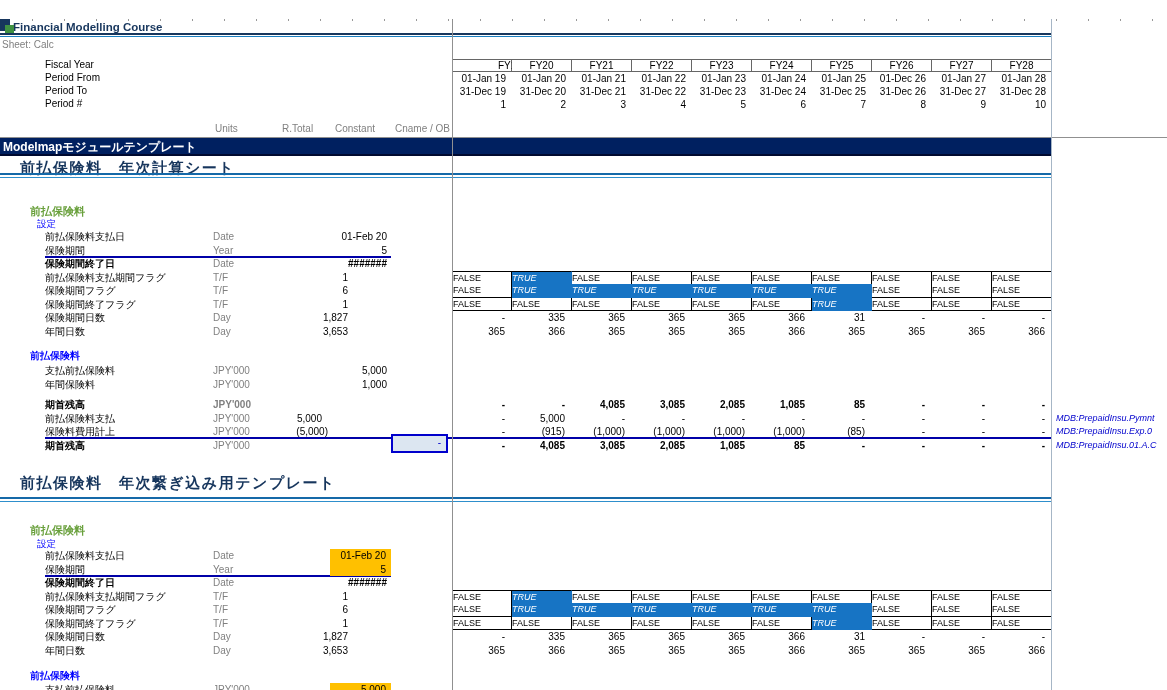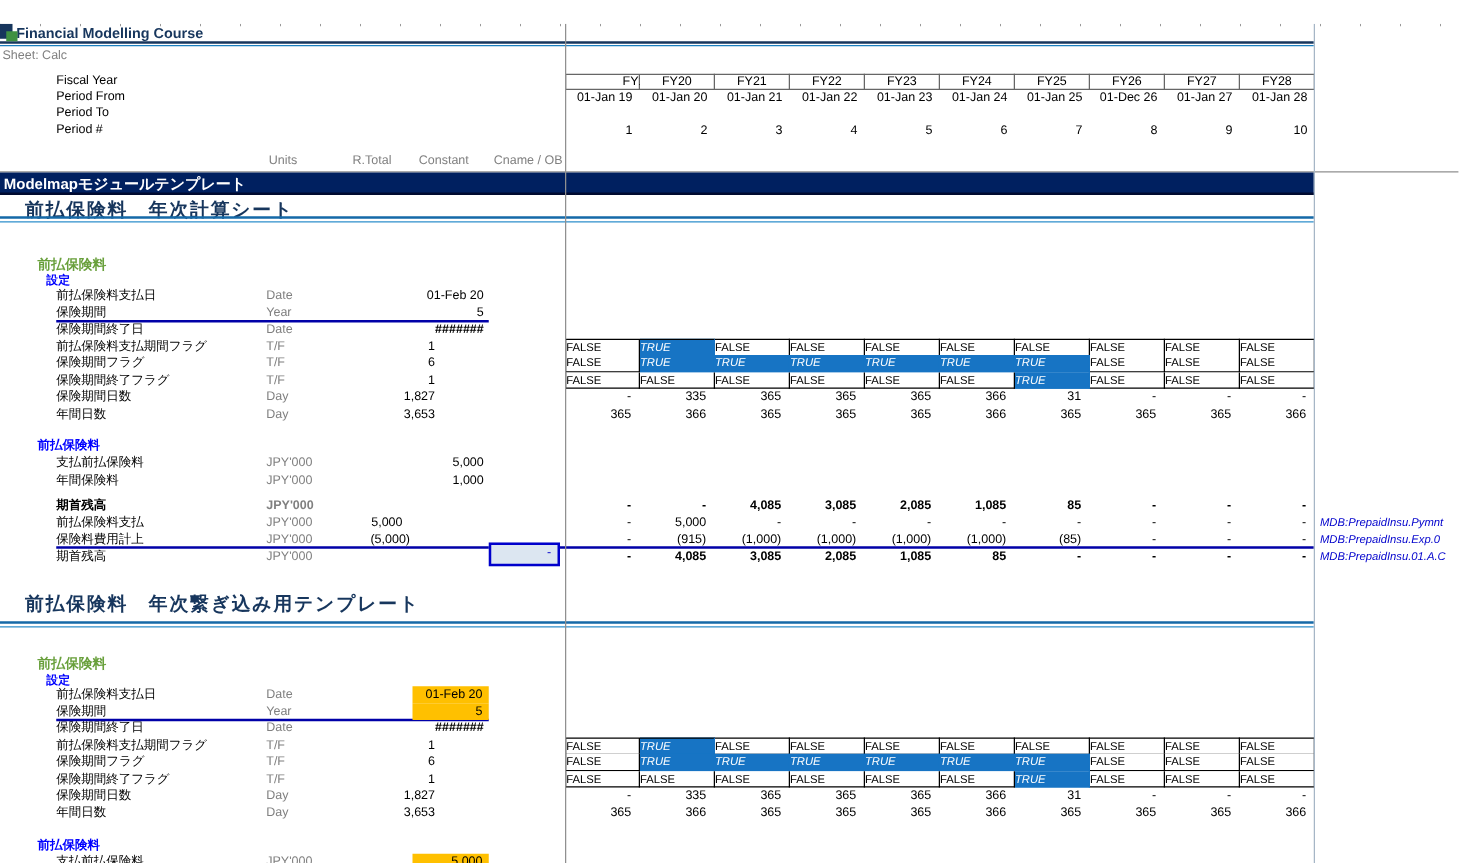--- a/index.html
+++ b/index.html
@@ -29,25 +29,25 @@
     color:#fff;font-weight:bold;font-size:12px;line-height:18px;padding-left:3px;box-sizing:border-box;
     border-bottom:2px solid #000A30;z-index:3;}
   .sectitle{position:absolute;left:20px;font-weight:bold;color:#17365D;font-size:15px;letter-spacing:1.5px;white-space:nowrap;}
   .dbl{position:absolute;left:0;width:1051px;height:5px;border-top:2px solid #1569A8;border-bottom:1px solid #2E8FCC;box-sizing:border-box;}
   
   .vline{position:absolute;top:0;bottom:0;width:1px;background:#909090;z-index:4;}
   #vline-right{background:#A6B6C6;}
   
   .ghead{position:absolute;left:30px;font-weight:bold;color:var(--c-green,#69A03C);font-size:11px;white-space:nowrap;}
   .bhead{position:absolute;left:30px;font-weight:bold;color:var(--c-blue,#0000FF);font-size:10px;white-space:nowrap;}
-  .shead{position:absolute;left:37px;font-weight:bold;color:var(--c-blue,#0000FF);font-size:9.5px;white-space:nowrap;}
+  .shead{position:absolute;left:37px;font-weight:normal;color:var(--c-blue,#0000FF);font-size:9.5px;white-space:nowrap;}
   
   .row{position:absolute;left:0;width:1167px;height:13.5px;line-height:13.5px;}
   .lbl{position:absolute;left:45px;white-space:nowrap;}
-  .lbl.b{font-weight:normal;text-align:center;}
+  .lbl.b{font-weight:bold;text-align:center;}
   .unit{position:absolute;left:213px;color:#808080;white-space:nowrap;}
   .rt{position:absolute;right:819px;white-space:nowrap;}
   .rt.money{right:845px;}
   .rt.money.neg{right:839px;}
   .konst{position:absolute;right:780px;white-space:nowrap;}
   .konst.b{font-weight:bold;}
   .okonst{position:absolute;left:330px;width:61px;top:0;height:13.5px;background:var(--c-orange,#FFC000);
     text-align:right;padding-right:5px;box-sizing:border-box;z-index:2;}
   .rule-under{position:absolute;left:45px;width:346px;bottom:-1px;height:2px;background:#0000A8;z-index:1;}
   .topline{position:absolute;left:45px;width:1006px;top:-1.5px;height:1.5px;background:#0000A8;}
@@ -96,20 +96,32 @@
       <div class="fyval">01-Jan 20</div>
       <div class="fyval">01-Jan 21</div>
       <div class="fyval">01-Jan 22</div>
       <div class="fyval">01-Jan 23</div>
       <div class="fyval">01-Jan 24</div>
       <div class="fyval">01-Jan 25</div>
       <div class="fyval">01-Dec 26</div>
       <div class="fyval">01-Jan 27</div>
       <div class="fyval">01-Jan 28</div>
     </div>
+  <div class="fyrow" id="fy-to" style="top:66px">
+      <div class="fyval">31-Dec 19</div>
+      <div class="fyval">31-Dec 20</div>
+      <div class="fyval">31-Dec 21</div>
+      <div class="fyval">31-Dec 22</div>
+      <div class="fyval">31-Dec 23</div>
+      <div class="fyval">31-Dec 24</div>
+      <div class="fyval">31-Dec 25</div>
+      <div class="fyval">31-Dec 26</div>
+      <div class="fyval">31-Dec 27</div>
+      <div class="fyval">31-Dec 28</div>
+    </div>
   <div class="fyrow" id="fy-num" style="top:79px">
       <div class="fyval">1</div>
       <div class="fyval">2</div>
       <div class="fyval">3</div>
       <div class="fyval">4</div>
       <div class="fyval">5</div>
       <div class="fyval">6</div>
       <div class="fyval">7</div>
       <div class="fyval">8</div>
       <div class="fyval">9</div>

